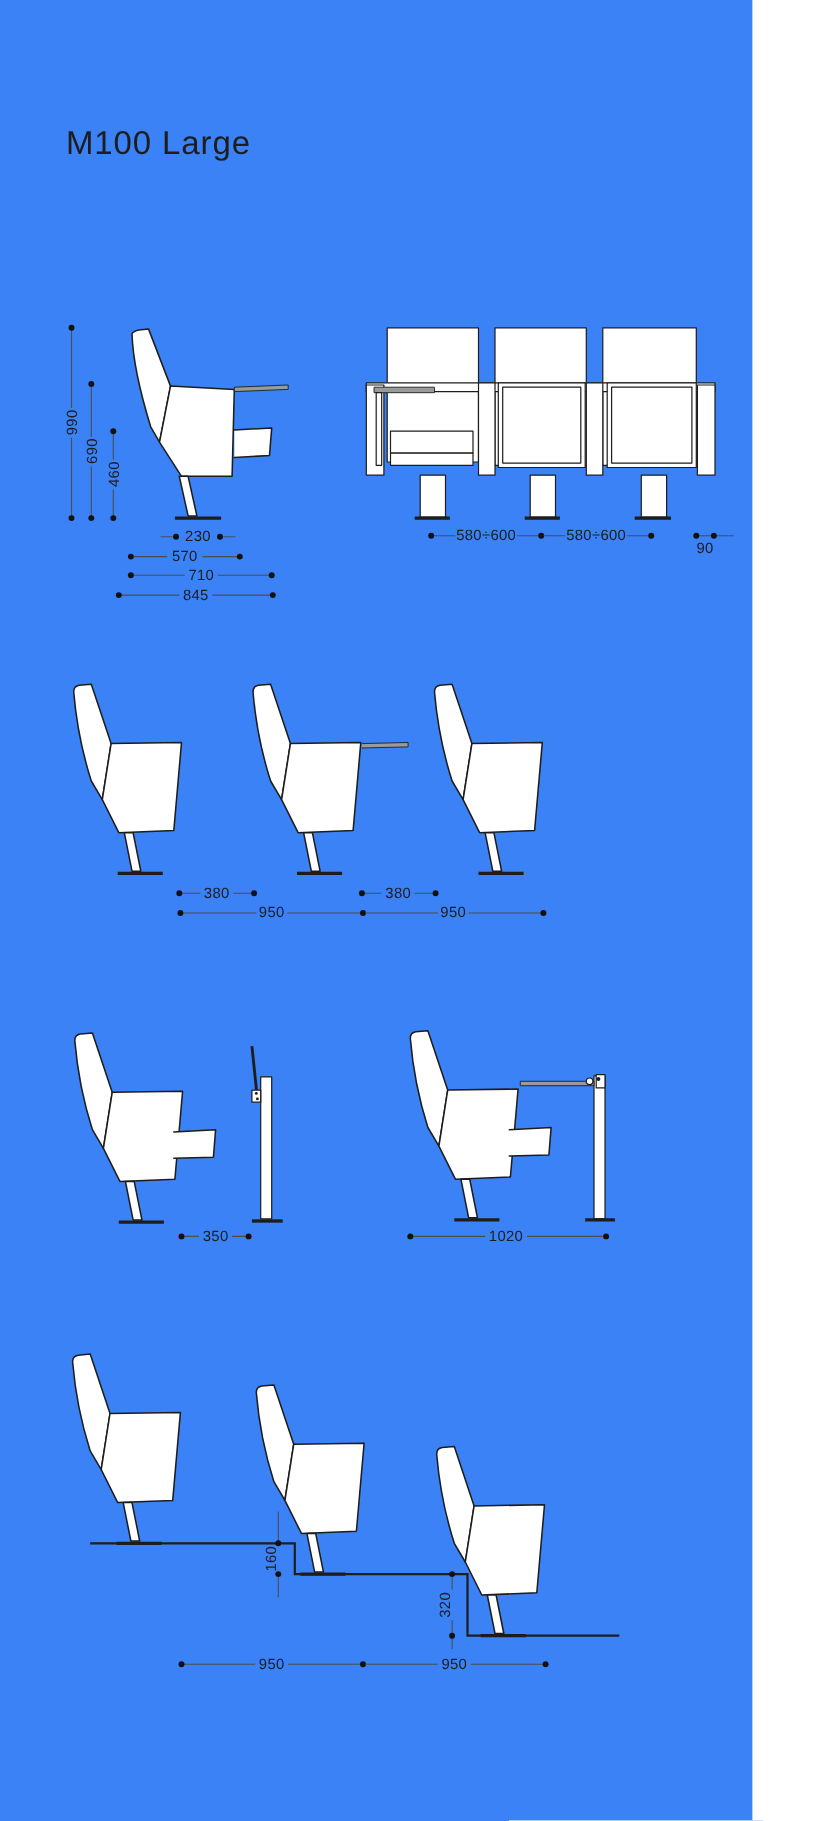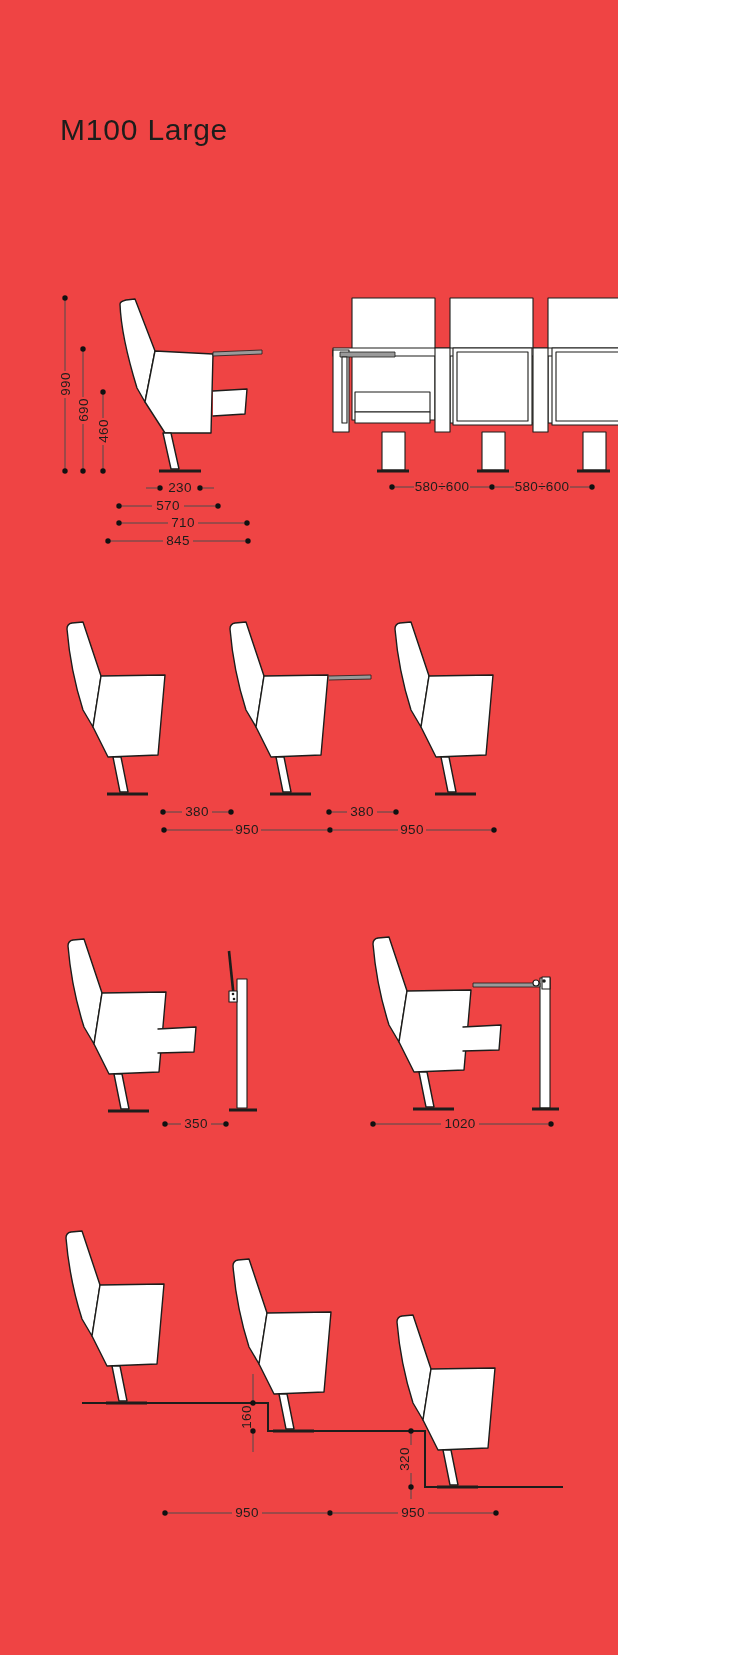--- a/index.html
+++ b/index.html
@@ -1,16 +1,16 @@
 <!DOCTYPE html>
 <html><head>
 <meta charset="utf-8">
 <style>
   html,body{margin:0;padding:0;background:#ffffff;}
-  .page{width:618px;height:1655px;background:#ef4444;position:relative;overflow:hidden;
+  .page{width:684px;height:1655px;background:#3b82f6;position:relative;overflow:hidden;
         font-family:"Liberation Sans",sans-serif;}
   svg{display:block;}
   .ln{fill:#ffffff;stroke:#1d1d1b;stroke-width:1.4;stroke-linejoin:round;stroke-linecap:round;}
   .thin{fill:#ffffff;stroke:#1d1d1b;stroke-width:1.1;stroke-linejoin:round;}
   .base{stroke:#1d1d1b;stroke-width:3;stroke-linecap:butt;fill:none;}
   .floor{stroke:#1d1d1b;stroke-width:2;fill:none;stroke-linejoin:miter;}
   .dim{stroke:#4d4d4d;stroke-width:1;fill:none;}
   .dot{fill:#111111;stroke:none;}
   .gray{fill:#9a9a9a;stroke:#1d1d1b;stroke-width:0.8;stroke-linejoin:round;}
   .dkfill{fill:#1d1d1b;stroke:none;}

